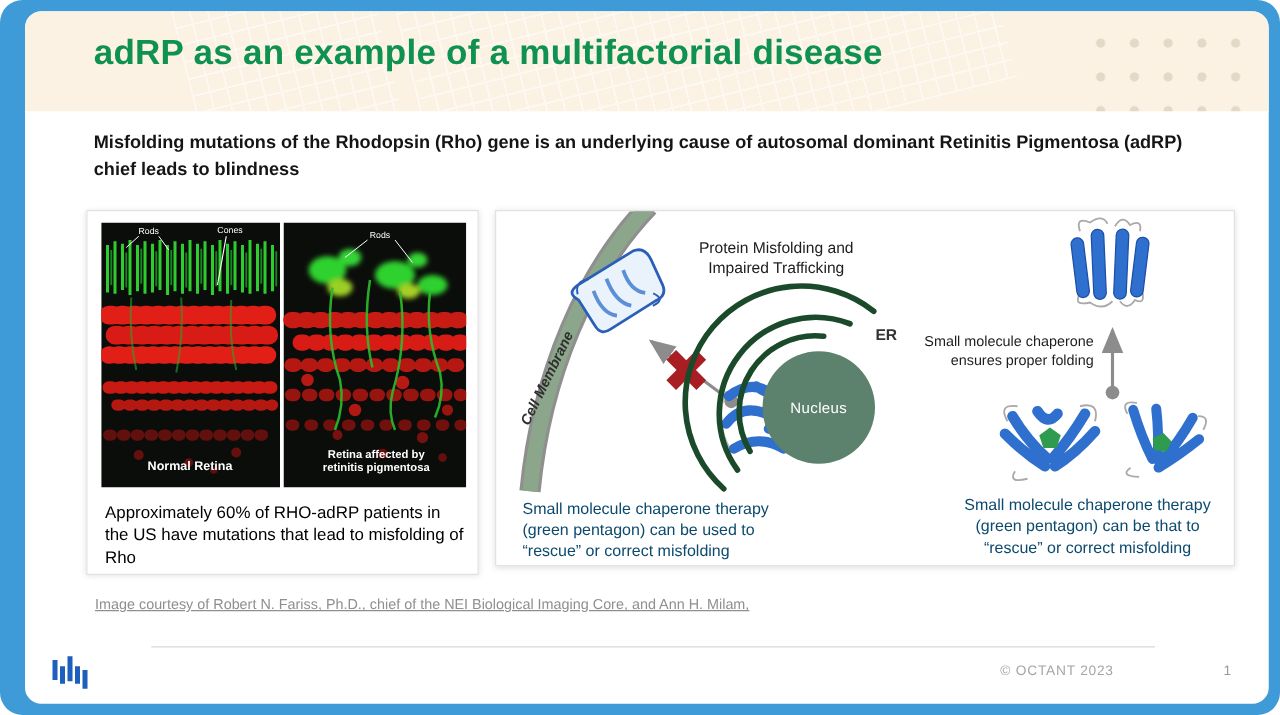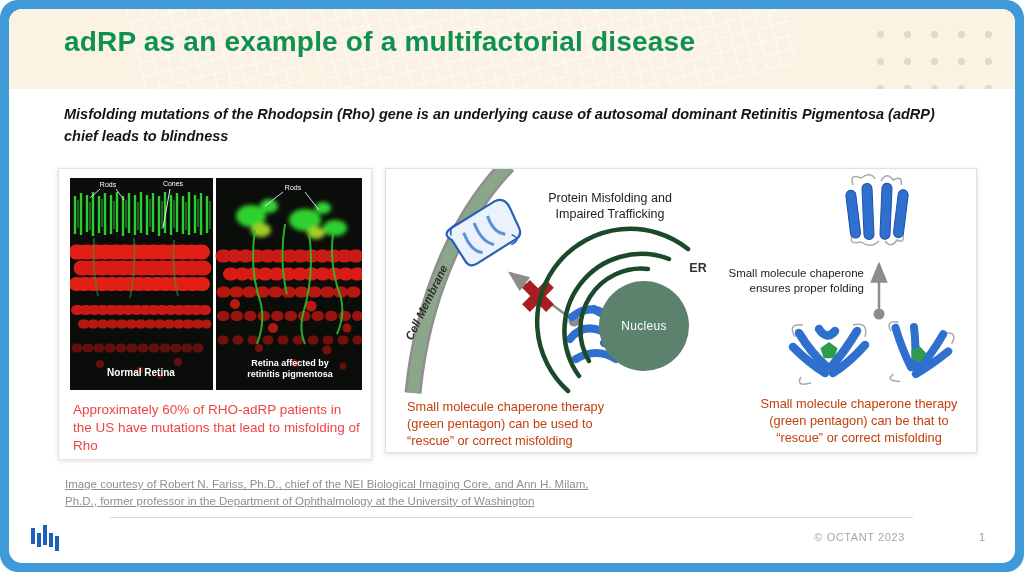--- a/index.html
+++ b/index.html
@@ -1,53 +1,53 @@
 <!DOCTYPE html>
 <html><head>
 <meta charset="utf-8">
 <style>
   html,body{margin:0;padding:0;background:#ffffff;}
   *{box-sizing:border-box;}
   .stage{position:relative;width:1024px;height:572px;font-family:"Liberation Sans","DejaVu Sans",sans-serif;overflow:hidden;}
   .frame{position:absolute;inset:0;background:#3e9bd7;border-radius:18px;}
-  .slide{position:absolute;inset:9px;background:#ffffff;border-radius:13px;overflow:hidden;}
+  .slide{position:absolute;inset:9px;background:#ffffff;border-radius:13px;overflow:hidden;margin-left:11px;}
 
   
   .header{position:absolute;left:0;top:0;right:0;height:80px;background:#fbf2e3;border-radius:13px 13px 0 0;overflow:hidden;}
   .grid-patch{position:absolute;opacity:.55;transform:rotate(-14deg);
     background-image:
       repeating-linear-gradient(0deg, rgba(255,255,255,.9) 0 1.5px, transparent 1.5px 14px),
       repeating-linear-gradient(90deg, rgba(255,255,255,.9) 0 1.5px, transparent 1.5px 14px);}
   .gp1{left:128px;top:-34px;width:160px;height:140px;}
   .gp2{left:310px;top:-58px;width:470px;height:170px;}
   .dots-patch{position:absolute;right:14px;top:10px;width:138px;height:92px;
     background-image:radial-gradient(#ded2c0 3.4px, transparent 3.9px);
     background-size:27px 27px;background-position:4px 2px;opacity:.8;}
   .title{position:absolute;left:55px;top:17px;font-size:28px;font-weight:700;color:#0e9151;letter-spacing:.2px;}
 
   
-  .subtitle{position:absolute;left:55px;top:95px;width:900px;font-size:14.5px;font-weight:700;font-style:italic;color:#151515;line-height:1.5;}
+  .subtitle{position:absolute;left:55px;top:95px;width:900px;font-size:14.5px;font-weight:700;color:#151515;line-height:1.5;}
 
   
   .card{position:absolute;background:#ffffff;border:1px solid #e2e2e2;box-shadow:0 1px 5px rgba(0,0,0,.13);}
   .card-left{left:49px;top:159px;width:314px;height:292px;}
   .card-right{left:376px;top:159px;width:592px;height:285px;overflow:hidden;}
 
   .retina-fig{position:absolute;left:11px;top:9px;}
-  .retina-caption{position:absolute;left:14px;top:232px;width:288px;font-size:13.5px;color:#ef4444;line-height:1.35;}
-
-  .diagram-caption{position:absolute;font-size:12.8px;color:#c2410c;line-height:1.34;}
+  .retina-caption{position:absolute;left:14px;top:232px;width:288px;font-size:13.5px;color:#000000;line-height:1.35;}
+
+  .diagram-caption{position:absolute;font-size:12.8px;color:#0c4a6e;line-height:1.34;}
   .cap-mid{left:21px;top:229px;width:240px;text-align:left;}
   .cap-right{left:352px;top:226px;width:242px;text-align:center;}
 
   
   .credits{position:absolute;left:56px;top:467px;font-size:11.5px;color:#8f8f8f;line-height:1.45;text-decoration:underline;}
   .divider{position:absolute;left:101px;top:508px;width:803px;height:1px;background:#d9d9d9;}
   .logo{position:absolute;left:20px;top:514px;}
-  .copyright{position:absolute;right:110px;top:522px;font-size:11px;color:#a6a6a6;letter-spacing:.6px;}
+  .copyright{position:absolute;right:124px;top:522px;font-size:11px;color:#a6a6a6;letter-spacing:.6px;}
   .page-num{position:absolute;right:30px;top:522px;font-size:11px;color:#9a9a9a;}
 
   svg{display:block;font-family:"Liberation Sans","DejaVu Sans",sans-serif;}
   .it{}
 </style>
 </head>
 <body>
 
 <div class="stage">
   <div class="frame">
@@ -223,21 +223,20 @@
 
         <div class="diagram-caption cap-right">
           <span>Small molecule chaperone therapy</span><br>
           <span>(</span><span class="it">green pentagon</span><span>) can be that to</span><br>
           <span>“rescue” or correct misfolding</span>
         </div>
       </div>
 
       <div class="credits">
         <span>Image courtesy of Robert N. Fariss, Ph.D., chief of the NEI Biological Imaging Core, and Ann H. Milam,</span><br>
-        <span>Ph.D., former professor in the Department of Ophthalmology at the University of Washington</span>
       </div>
 
       <div class="divider"></div>
 
       <svg class="logo" width="36" height="30" viewBox="0 0 36 30">
         <rect x="2" y="5" width="4" height="16" fill="#1d5fba"></rect>
         <rect x="8" y="10" width="4" height="14" fill="#1d5fba"></rect>
         <rect x="14" y="2" width="4" height="20" fill="#1d5fba"></rect>
         <rect x="20" y="10" width="4" height="14" fill="#1d5fba"></rect>
         <rect x="26" y="13" width="4" height="15" fill="#1d5fba"></rect>

